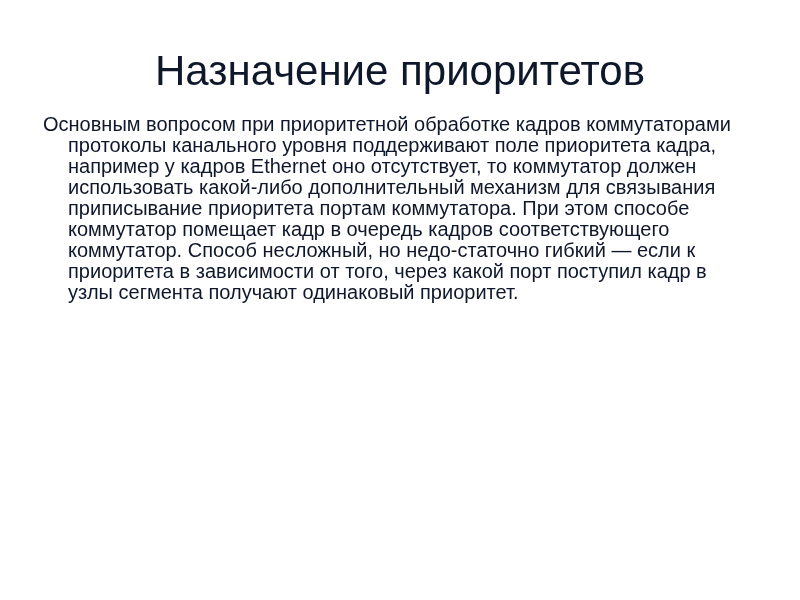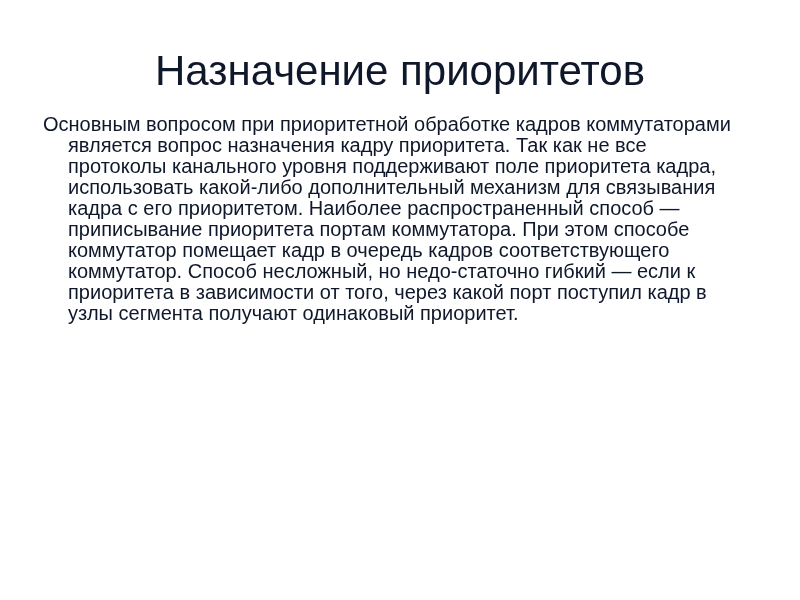--- a/index.html
+++ b/index.html
@@ -48,24 +48,23 @@
 <body>
 
 <div class="slide">
 
   <div class="slide-title">Назначение приоритетов</div>
 
   <div class="slide-body">
 
     <div class="para">
       <div class="body-line">Основным вопросом при приоритетной обработке кадров коммутаторами</div>
-      <div class="body-line cont">является вопрос назначения кадру приоритета. Так как не все</div>
       <div class="body-line cont">протоколы канального уровня поддерживают поле приоритета кадра,</div>
+      <div class="body-line cont">например у кадров Ethernet оно отсутствует, то коммутатор должен</div>
       <div class="body-line cont">использовать какой-либо дополнительный механизм для связывания</div>
-      <div class="body-line cont">кадра с его приоритетом. Наиболее распространенный способ —</div>
       <div class="body-line cont">приписывание приоритета портам коммутатора. При этом способе</div>
       <div class="body-line cont">коммутатор помещает кадр в очередь кадров соответствующего</div>
       <div class="body-line cont">коммутатор. Способ несложный, но недо-статочно гибкий — если к</div>
       <div class="body-line cont">приоритета в зависимости от того, через какой порт поступил кадр в</div>
       <div class="body-line cont">узлы сегмента получают одинаковый приоритет.</div>
     </div>
 
     <div class="para">
     </div>
 

